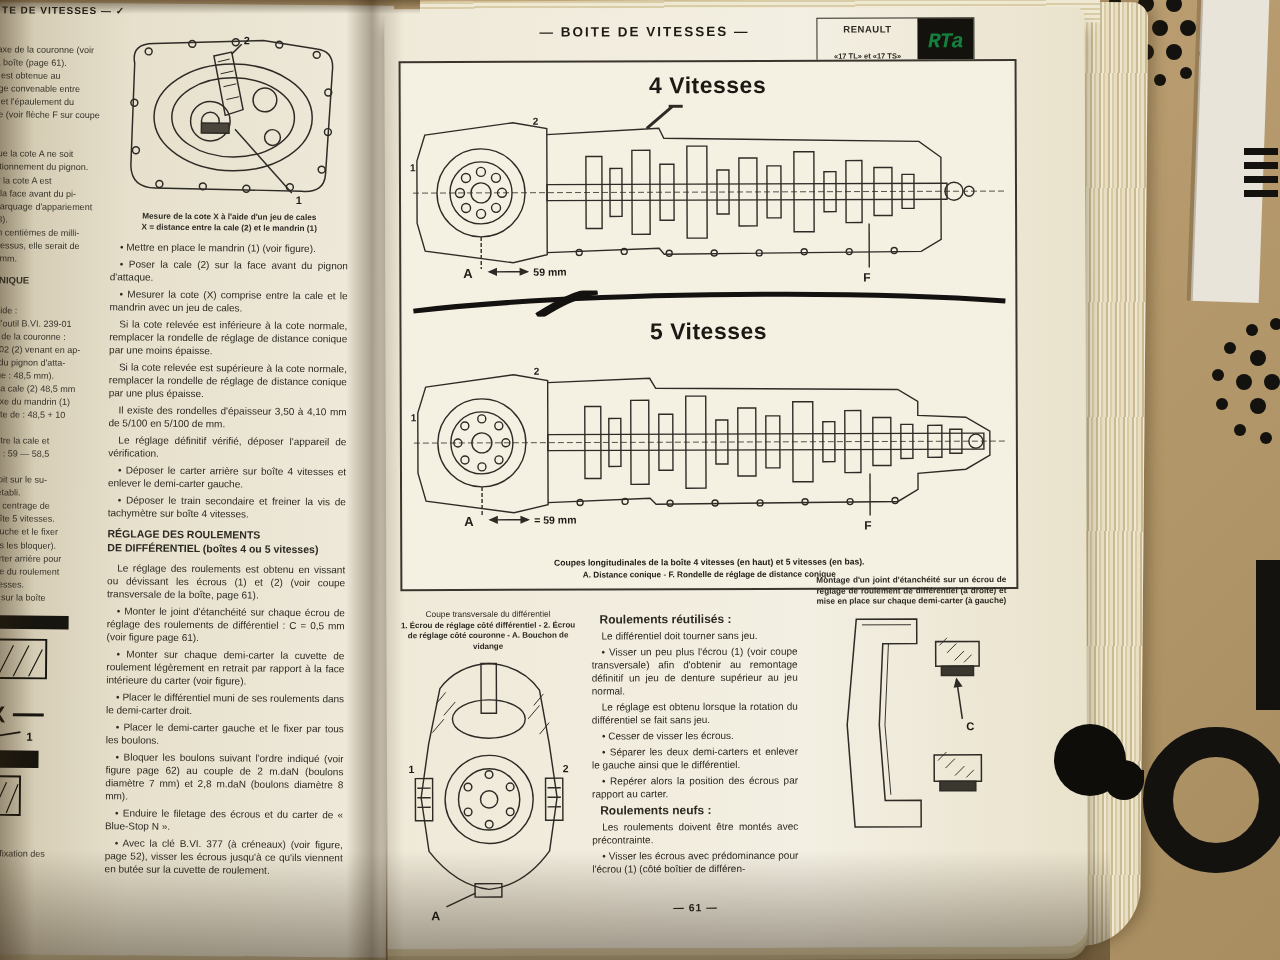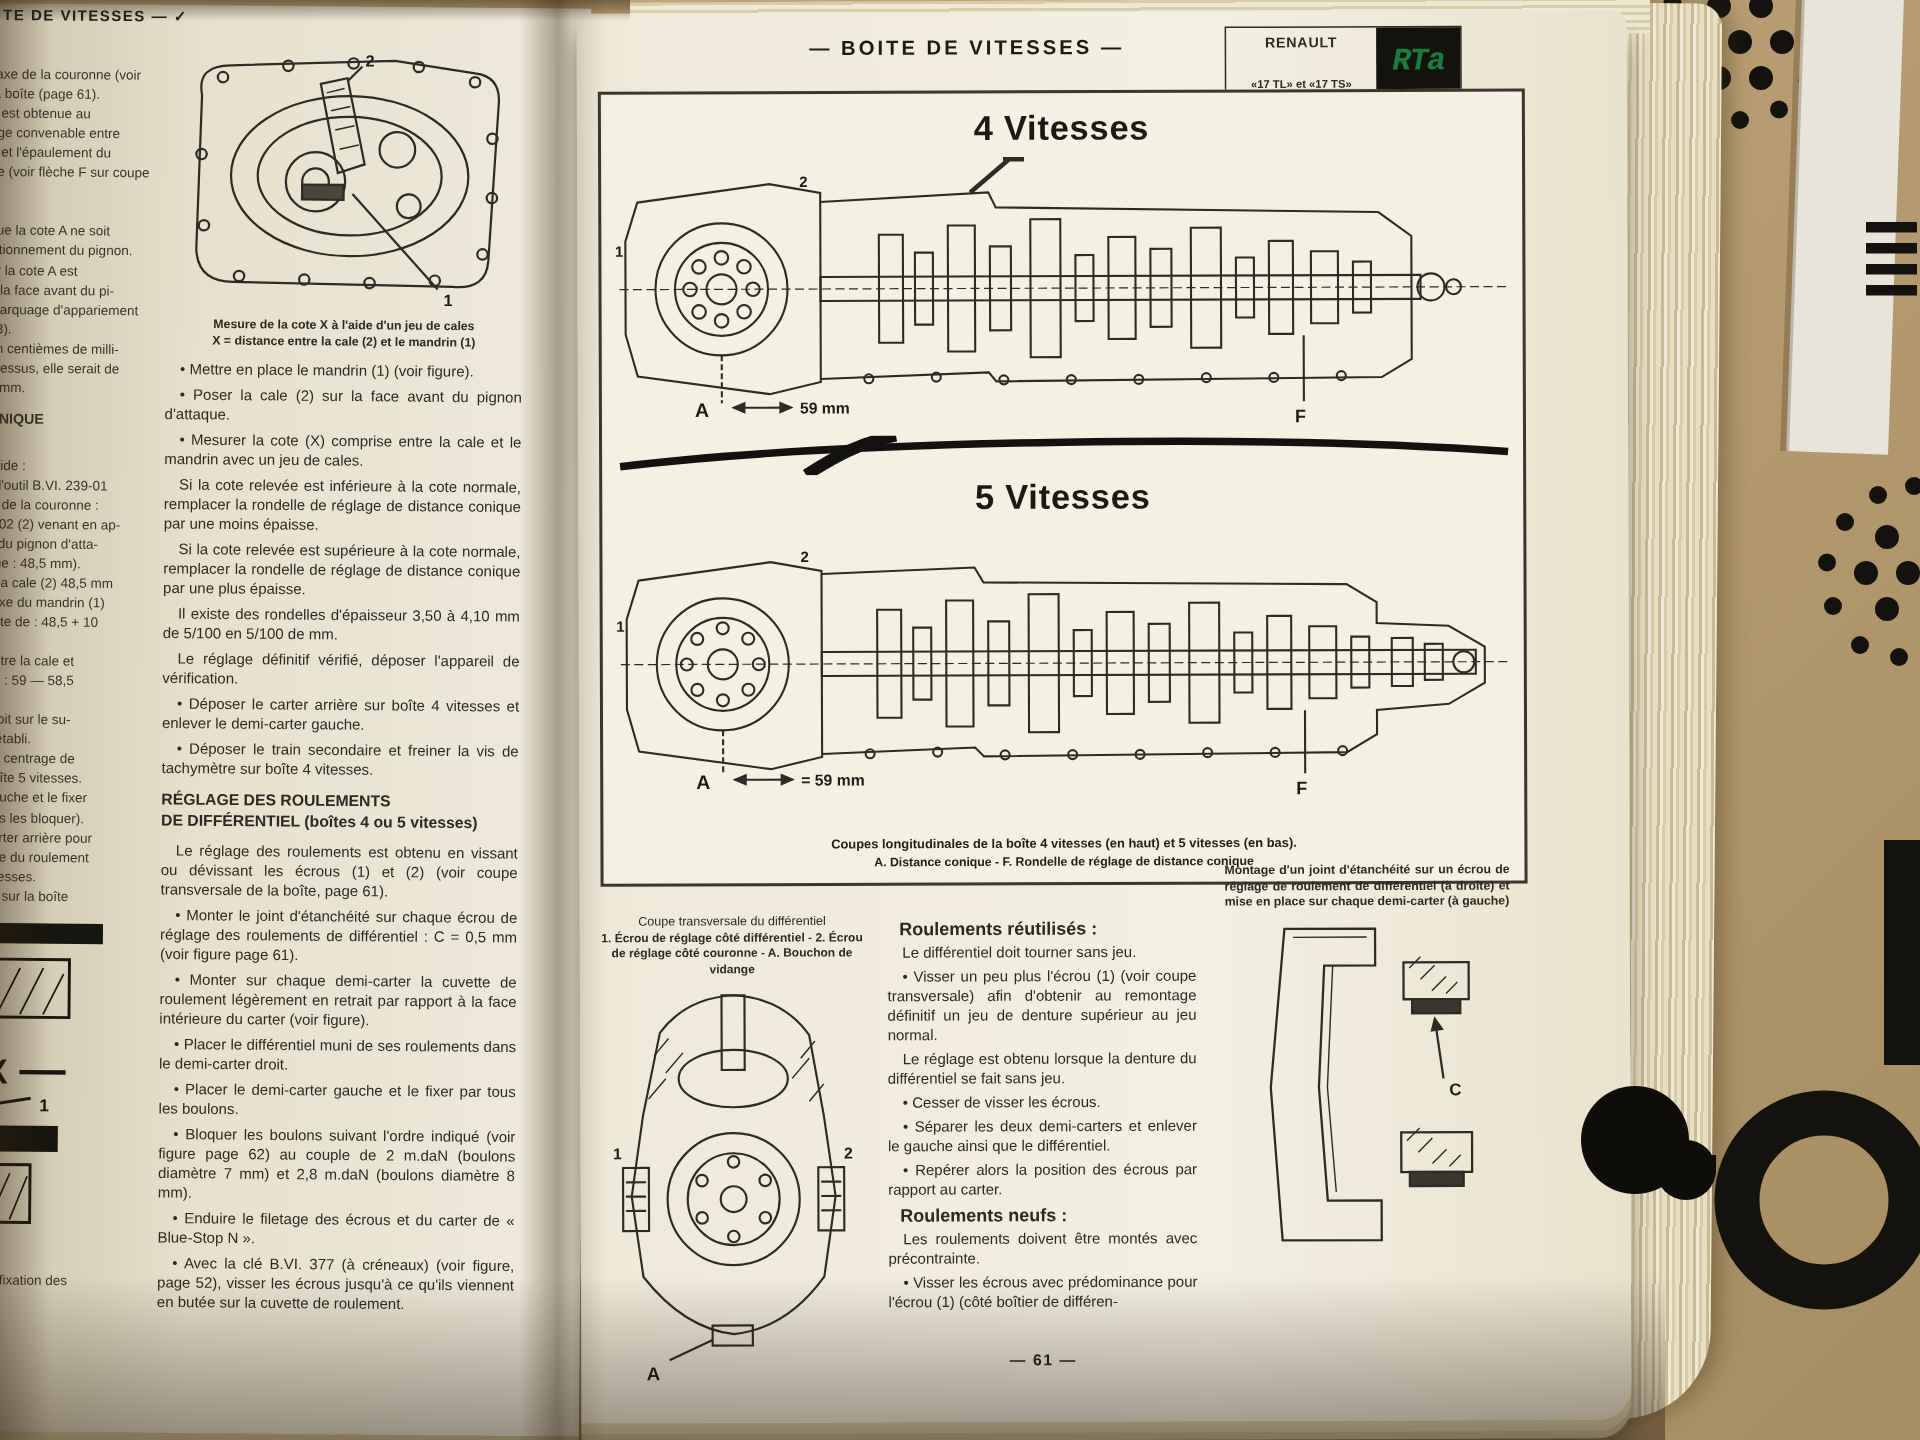--- a/index.html
+++ b/index.html
@@ -432,21 +432,21 @@
         <text x="1" y="122" font-size="11" font-weight="bold" fill="#1d1b17">1</text>
         <text x="162" y="122" font-size="11" font-weight="bold" fill="#1d1b17">2</text>
         <text x="24" y="276" font-size="13" font-weight="bold" fill="#1d1b17">A</text>
       </svg>
     </div>
 
     <div id="rp-col2">
       <div class="h">Roulements réutilisés :</div>
       <p class="t">Le différentiel doit tourner sans jeu.</p>
       <p class="t">• Visser un peu plus l'écrou (1) (voir coupe transversale) afin d'obtenir au remontage définitif un jeu de denture supérieur au jeu normal.</p>
-      <p class="t">Le réglage est obtenu lorsque la denture du différentiel se fait sans jeu.</p>
+      <p class="t">Le réglage est obtenu lorsque la rotation du différentiel se fait sans jeu.</p>
       <p class="t">• Cesser de visser les écrous.</p>
       <p class="t">• Séparer les deux demi-carters et enlever le gauche ainsi que le différentiel.</p>
       <p class="t">• Repérer alors la position des écrous par rapport au carter.</p>
       <div class="h">Roulements neufs :</div>
       <p class="t">Les roulements doivent être montés avec précontrainte.</p>
       <p class="t">• Visser les écrous avec prédominance pour l'écrou (1) (côté boîtier de différen-</p>
     </div>
 
     <div id="rp-col3">
       <div class="cap">Montage d'un joint d'étanchéité sur un écrou de réglage de roulement de différentiel (à droite) et mise en place sur chaque demi-carter (à gauche)</div>

